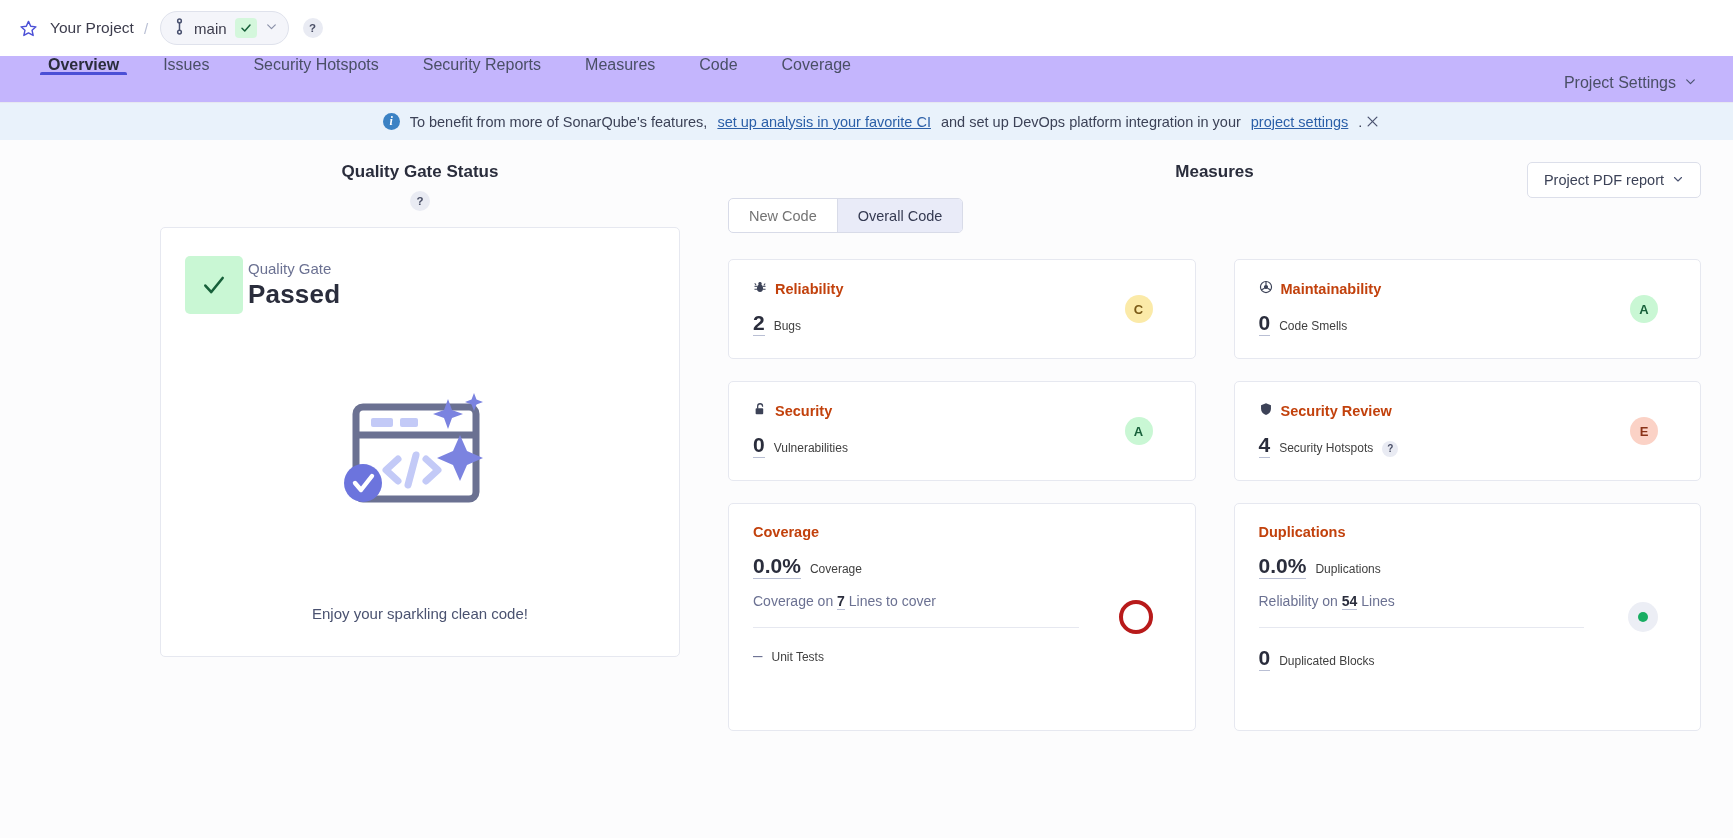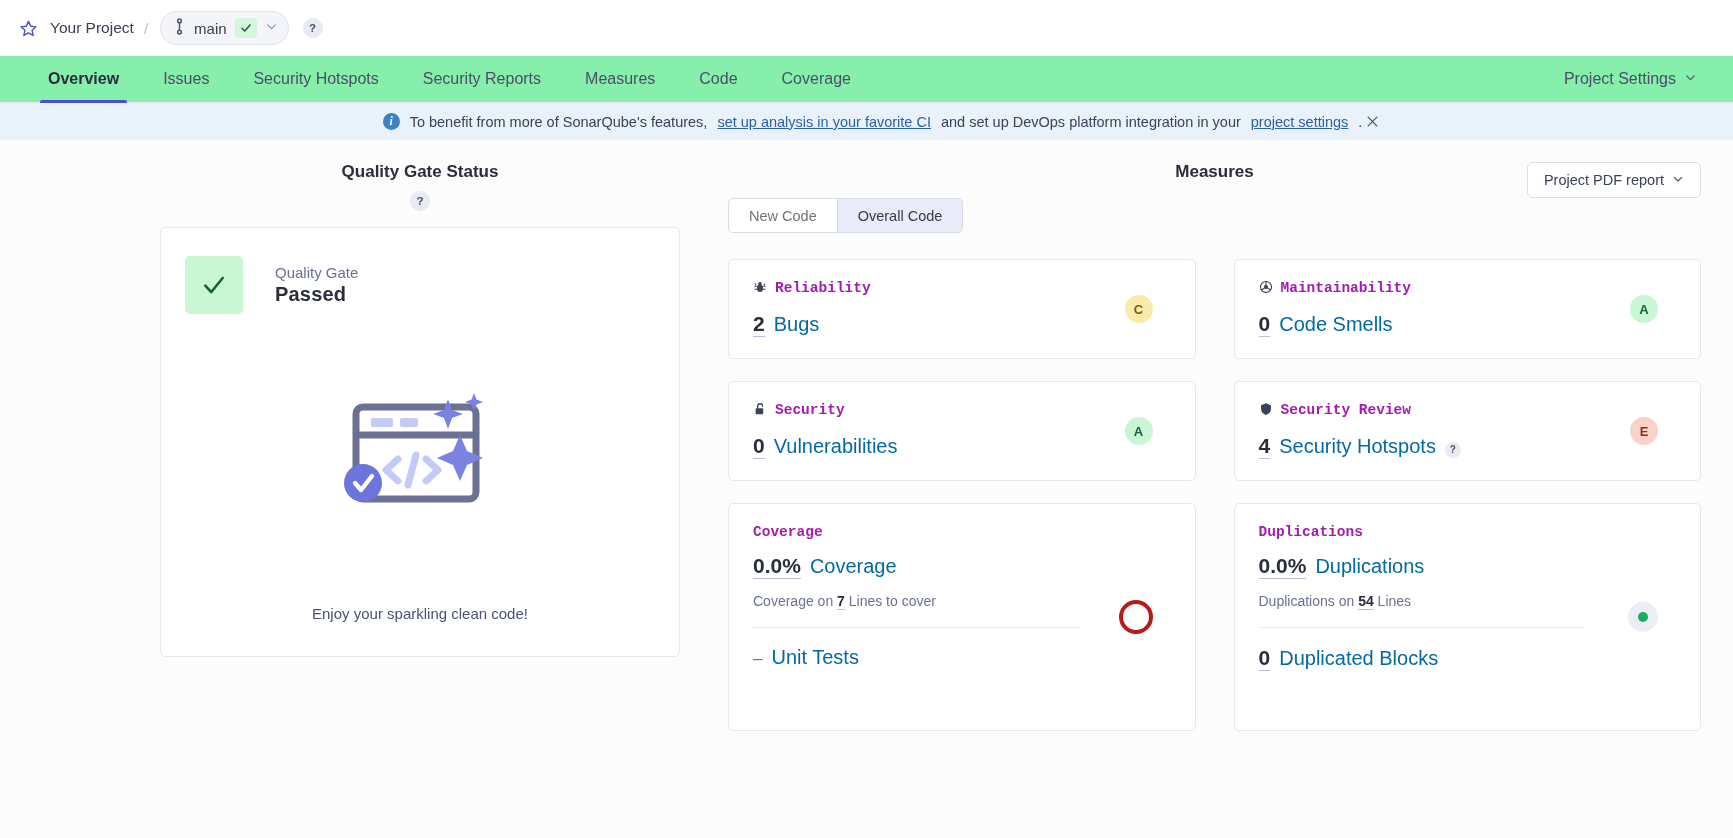--- a/index.html
+++ b/index.html
@@ -45,26 +45,27 @@
     width: 20px; height: 20px; border-radius: 50%;
     background: #e9ebf3; color: #4a4f66;
     font-size: 11.5px; font-weight: bold;
     display: flex; align-items: center; justify-content: center;
     margin-left: 14px;
   }
 
   
   .navbar {
     height: 47px;
-    background: #86efac;
+    background: #c4b5fd;
     border-bottom: 1px solid #e6e8f0;
     display: flex;
     align-items: stretch;
     padding: 0 26px;
     position: relative;
+    flex-direction: column;
   }
   .nav-left { display: flex; align-items: stretch; gap: 0; }
   .nav-tab {
     display: flex; align-items: center;
     padding: 0 22px;
     font-size: 16px;
     color: #4a4f66;
     position: relative;
     cursor: pointer;
   }
@@ -125,27 +126,27 @@
     font-size: 17px; font-weight: bold; color: #2a2d3c;
     margin-bottom: 16px;
     flex-direction: column;
   }
   .qg-card {
     border: 1px solid #e6e8f0; border-radius: 5px; background: #fff;
     padding: 28px 24px 34px 24px;
     height: 430px;
     display: flex; flex-direction: column;
   }
-  .qg-row { display: flex; align-items: center; gap: 32px; }
+  .qg-row { display: flex; align-items: center; gap: 5px; }
   .qg-badge {
     width: 58px; height: 58px; border-radius: 5px; background: #c9f7d4;
     display: flex; align-items: center; justify-content: center;
   }
   .qg-label { font-size: 15px; color: #6b7192; margin-bottom: 2px; }
-  .qg-status { font-size: 20px; font-weight: bold; color: #2a2d3c; letter-spacing: .2px; }
+  .qg-status { font-size: 26px; font-weight: bold; color: #2a2d3c; letter-spacing: .2px; }
 
   .qg-illus { flex: 1; display: flex; align-items: center; justify-content: center; margin-top: 6px;}
   .qg-caption {
     text-align: center; font-size: 15px; color: #4a5270;
     margin-top: 4px;
   }
 
   
   .col-right { flex: 1; min-width: 0; }
   .toggle {
@@ -162,34 +163,33 @@
 
   .grid { display: grid; grid-template-columns: 1fr 1fr; gap: 22px 38px; }
   .m-card {
     border: 1px solid #e6e8f0; border-radius: 5px; background: #fff;
     padding: 20px 24px;
     position: relative;
     min-height: 100px;
   }
   .m-card.tall { min-height: 228px; }
   .m-title {
-    display: flex; align-items: flex-start; gap: 8px;
-    font-size: 14.5px; font-weight: bold; color: #a21caf;
+    display: flex; align-items: flex-end; gap: 8px;
+    font-size: 14.5px; font-weight: bold; color: #c2410c;
     margin-bottom: 14px;
-    font-family: Liberation Mono, monospace;
   }
   .m-main { display: flex; align-items: baseline; gap: 9px; }
   .m-val {
     font-size: 21px; color: #2a2d3c;
     border-bottom: 1px solid #b9bfd4;
     line-height: 1.15;
     cursor: pointer;
   }
   .m-val.big { font-size: 21px; font-weight: bold; }
-  .m-unit { font-size: 20px; color: #0369a1; }
+  .m-unit { font-size: 12px; color: #404040; }
   .help-sm {
     width: 16px; height: 16px; border-radius: 50%;
     background: #e9ebf3; color: #4a4f66;
     font-size: 10px; font-weight: bold;
     display:inline-flex; align-items:center; justify-content:center;
     vertical-align: middle;
   }
   .rating {
     position: absolute; right: 42px; top: 50%; transform: translateY(-50%);
     width: 28px; height: 28px; border-radius: 50%;
@@ -476,21 +476,21 @@
 
         <div class="m-card tall">
           <div class="m-title">
             <span>Duplications</span>
           </div>
           <div class="m-main">
             <span class="m-val big">0.0%</span>
             <span class="m-unit">Duplications</span>
           </div>
           <div class="m-sub">
-            <span>Duplications on</span>
+            <span>Reliability on</span>
             <span class="num">54</span>
             <span>Lines</span>
           </div>
           <div class="m-div"></div>
           <div class="m-foot">
             <span class="m-val big">0</span>
             <span class="m-unit">Duplicated Blocks</span>
           </div>
           <div class="dot-ind">
             <span class="inner"></span>

